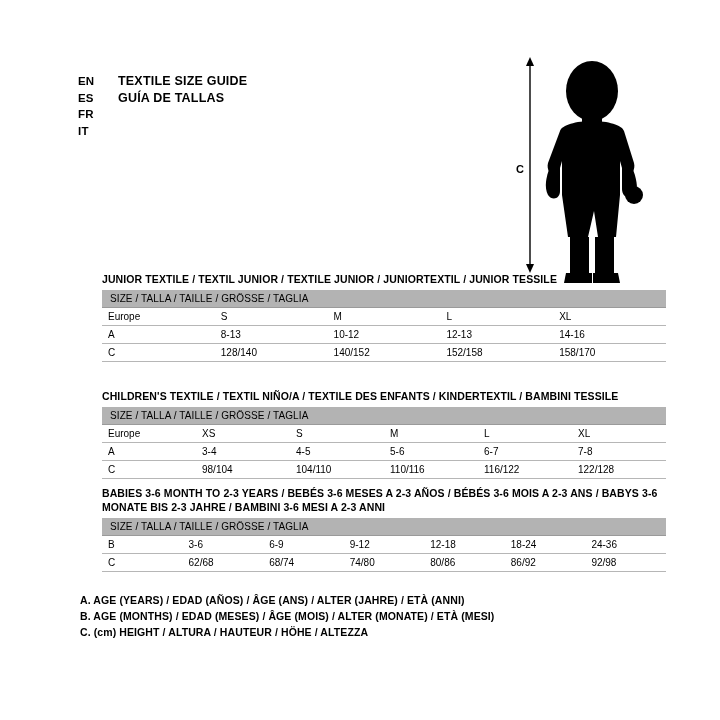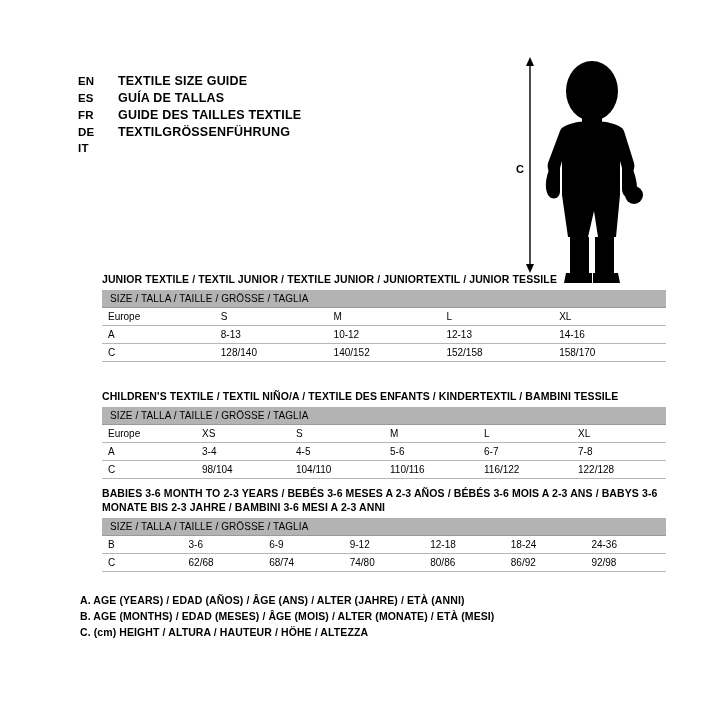--- a/index.html
+++ b/index.html
@@ -130,25 +130,20 @@
     <div class="legend-row">
       <div class="legend-code">EN</div>
       <div class="legend-text">TEXTILE SIZE GUIDE</div>
     </div>
     <div class="legend-row">
       <div class="legend-code">ES</div>
       <div class="legend-text">GUÍA DE TALLAS</div>
     </div>
     <div class="legend-row">
       <div class="legend-code">FR</div>
-      <div class="legend-text">GUIDE DES TAILLES TEXTILE</div>
-    </div>
-    <div class="legend-row">
-      <div class="legend-code">DE</div>
-      <div class="legend-text">TEXTILGRÖSSENFÜHRUNG</div>
     </div>
     <div class="legend-row">
       <div class="legend-code">IT</div>
     </div>
   </div>
 
   <div class="figure">
     <svg width="190" height="230" viewBox="0 0 190 230">
 
       <line x1="30" y1="8" x2="30" y2="212" stroke="#000" stroke-width="1.4"></line>

